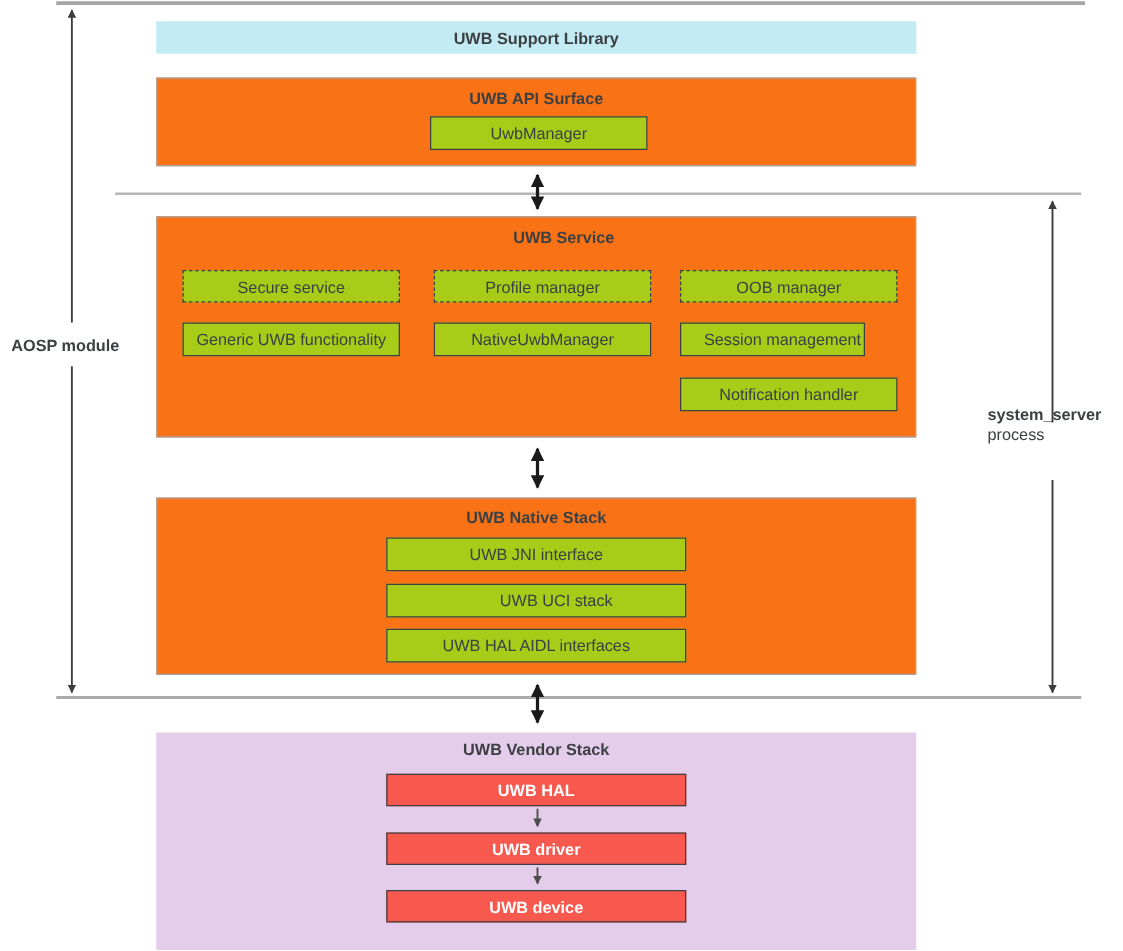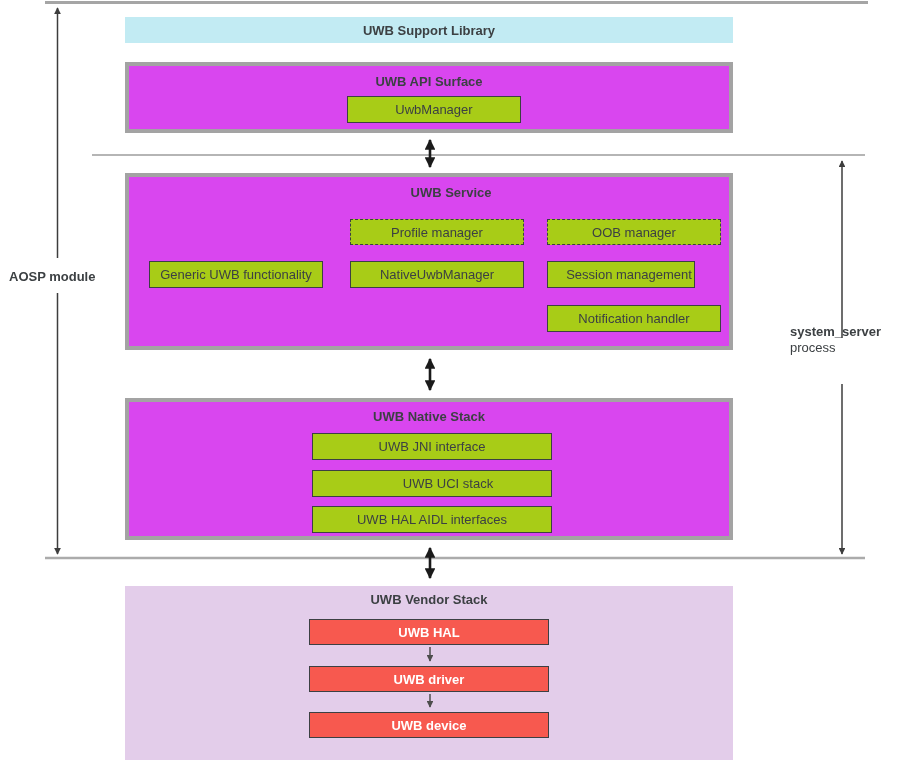--- a/index.html
+++ b/index.html
@@ -4,21 +4,21 @@
 <style>
   html,body{margin:0;padding:0;background:#ffffff;}
   .canvas{
     position:relative;width:898px;height:761px;background:#ffffff;
     font-family:"Liberation Sans","DejaVu Sans",sans-serif;
     color:#3c4043;overflow:hidden;
   }
   .connectors{position:absolute;left:0;top:0;width:898px;height:761px;pointer-events:none;z-index:5;}
   .bigbox{
     position:absolute;left:125px;width:608px;box-sizing:border-box;
-    background:#d946ef;border:4px solid #a3a3a3;z-index:2;
+    background:#f97316;border:1px solid #a3a3a3;z-index:2;
   }
   .bar{
     position:absolute;left:125px;top:17px;width:608px;height:26px;
     background:#c2ebf3;z-index:2;display:flex;align-items:center;justify-content:center;
   }
   .box-title{
     position:absolute;left:0;right:0;text-align:center;
     font-weight:bold;font-size:13px;color:#3c4043;
   }
   .chip{
@@ -80,20 +80,21 @@
   </div>
 
   <div class="bigbox" style="top:62px;height:71px;">
     <div class="box-title" style="top:8px;">UWB API Surface</div>
     <div class="chip" style="left:218px;top:30px;width:174px;height:27px;">UwbManager</div>
   </div>
 
   <div class="bigbox" style="top:173px;height:177px;">
     <div class="box-title" style="top:8px;margin-left:44px;">UWB Service</div>
 
+    <div class="chip dashed" style="left:20px;top:42px;width:174px;height:26px;">Secure service</div>
     <div class="chip dashed" style="left:221px;top:42px;width:174px;height:26px;">Profile manager</div>
     <div class="chip dashed" style="left:418px;top:42px;width:174px;height:26px;">OOB manager</div>
 
     <div class="chip" style="left:20px;top:84px;width:174px;height:27px;">Generic UWB functionality</div>
     <div class="chip" style="left:221px;top:84px;width:174px;height:27px;">NativeUwbManager</div>
     <div class="chip" style="left:418px;top:84px;width:148px;height:27px;padding-left:16px;">Session management</div>
 
     <div class="chip" style="left:418px;top:128px;width:174px;height:27px;">Notification handler</div>
   </div>
 

